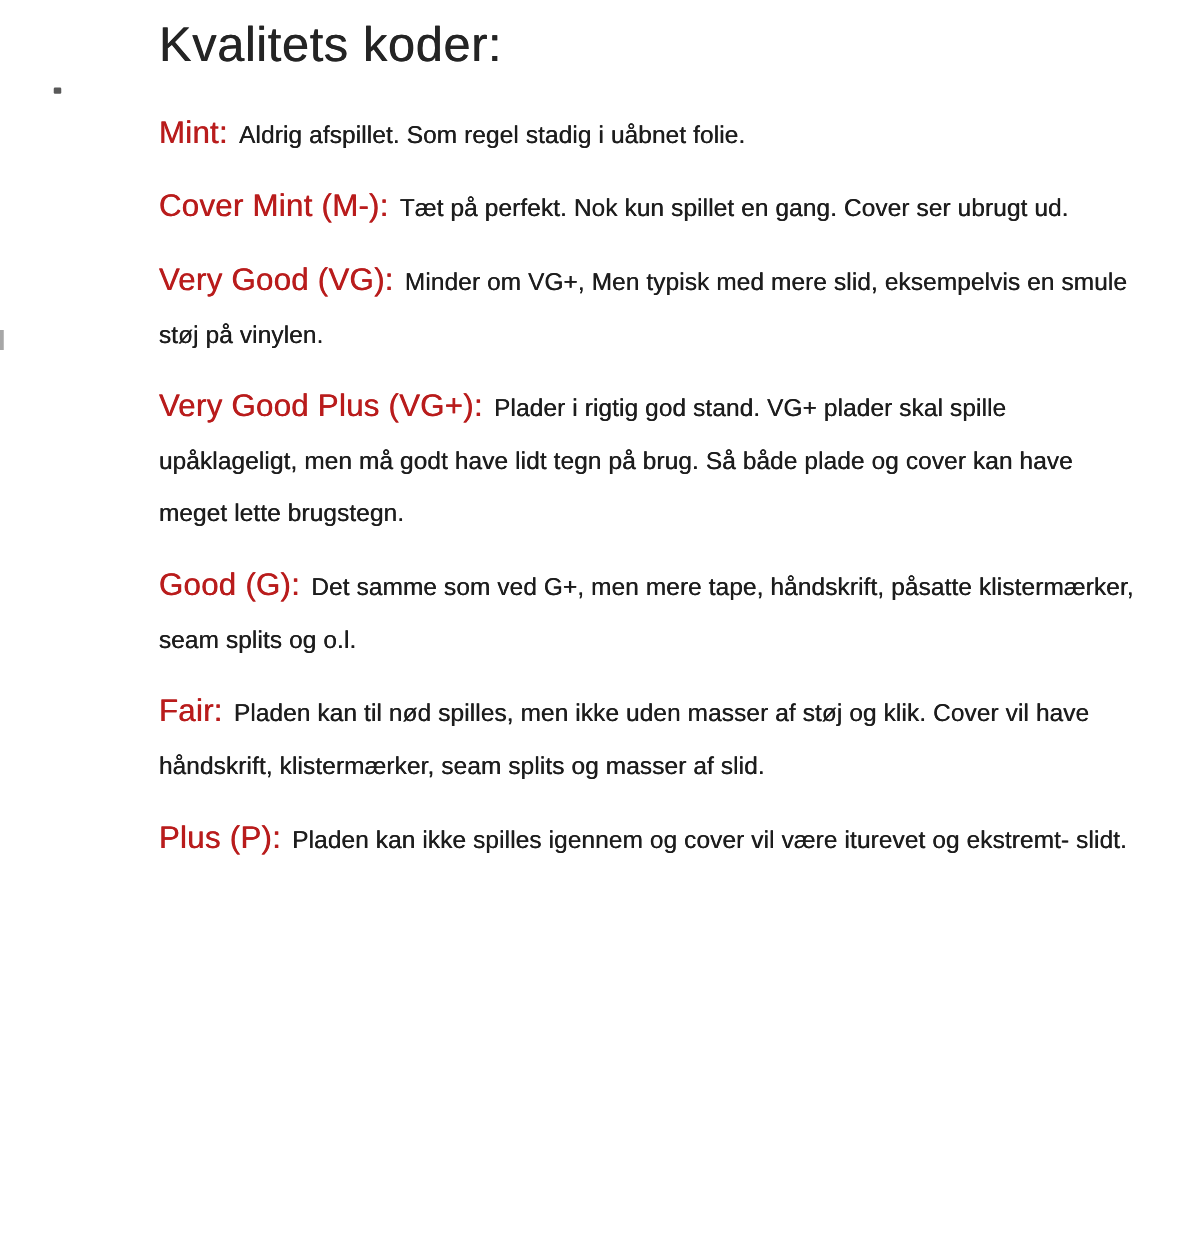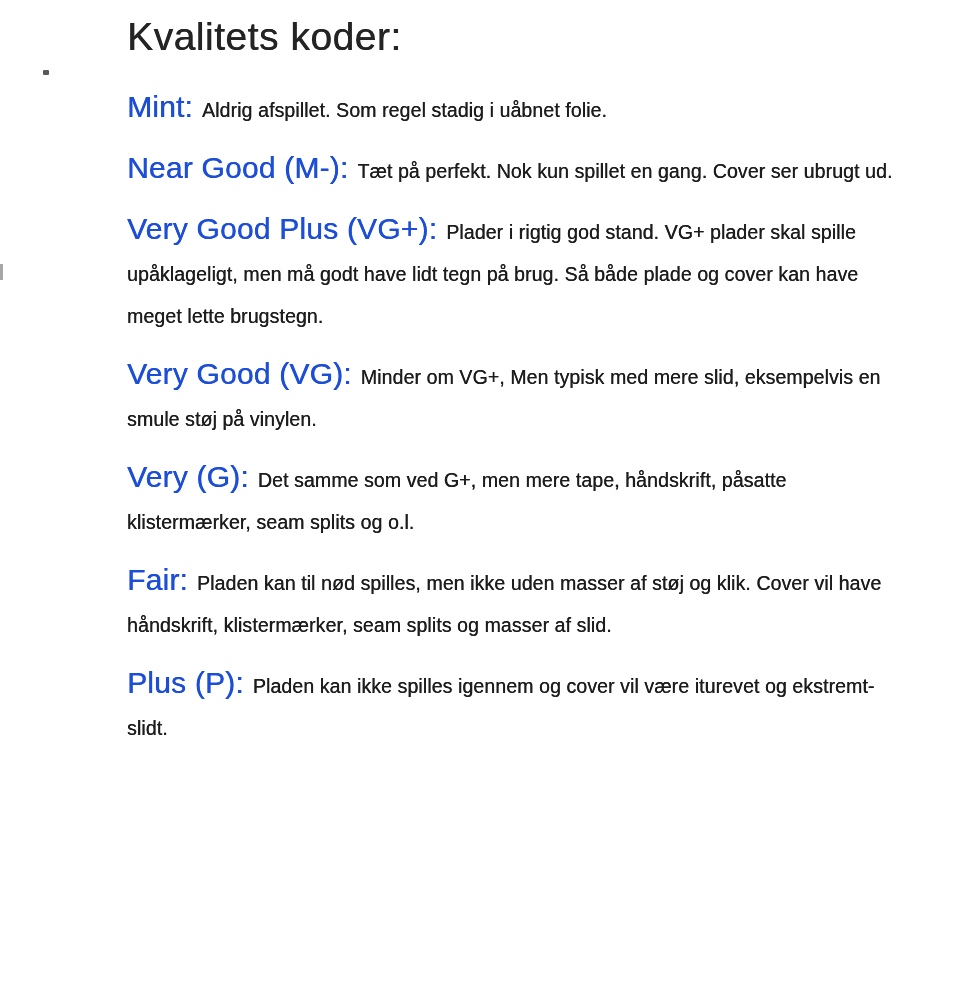--- a/index.html
+++ b/index.html
@@ -28,22 +28,22 @@
     margin: 0 0 24px 0;
     font-weight: 400;
     text-shadow: 0.4px 0 0 currentColor;
   }
   .entry {
     margin: 0 0 15px 0;
     line-height: 41px;
     max-width: 786px;
   }
   .term {
-    font-size: 30px;
-    color: #1d4ed8;
+    font-size: 25px;
+    color: #b91c1c;
     letter-spacing: 0.2px;
     text-shadow: 0.4px 0 0 currentColor;
   }
   .desc {
     font-size: 19.5px;
     color: #1d1d1d;
     letter-spacing: 0.1px;
     margin-left: 9px;
     text-shadow: 0.3px 0 0 currentColor;
     margin-top: 20px;
@@ -73,27 +73,27 @@
 
 <div class="page">
 
   <div class="artifact speck"></div>
   <div class="artifact edge-mark"></div>
 
   <h1 class="doc-title">Kvalitets koder:</h1>
 
   <p class="entry"><span class="term">Mint:</span><span class="desc">Aldrig afspillet. Som regel stadig i uåbnet folie.</span></p>
 
-  <p class="entry"><span class="term">Near Good (M-):</span><span class="desc">Tæt på perfekt. Nok kun spillet en gang. Cover ser ubrugt ud.</span></p>
+  <p class="entry"><span class="term">Cover Mint (M-):</span><span class="desc">Tæt på perfekt. Nok kun spillet en gang. Cover ser ubrugt ud.</span></p>
 
+
+  <p class="entry"><span class="term">Very Good (VG):</span><span class="desc">Minder om VG+, Men typisk med mere slid, eksempelvis en smule støj på vinylen.</span></p>
 
   <p class="entry"><span class="term">Very Good Plus (VG+):</span><span class="desc">Plader i rigtig god stand. VG+ plader skal spille upåklageligt, men må godt have lidt tegn på brug. Så både plade og cover kan have meget lette brugstegn.</span></p>
 
-  <p class="entry"><span class="term">Very Good (VG):</span><span class="desc">Minder om VG+, Men typisk med mere slid, eksempelvis en smule støj på vinylen.</span></p>
 
-
-  <p class="entry"><span class="term">Very (G):</span><span class="desc">Det samme som ved G+, men mere tape, håndskrift, påsatte klistermærker, seam splits og o.l.</span></p>
+  <p class="entry"><span class="term">Good (G):</span><span class="desc">Det samme som ved G+, men mere tape, håndskrift, påsatte klistermærker, seam splits og o.l.</span></p>
 
   <p class="entry"><span class="term">Fair:</span><span class="desc">Pladen kan til nød spilles, men ikke uden masser af støj og klik. Cover vil have håndskrift, klistermærker, seam splits og masser af slid.</span></p>
 
   <p class="entry"><span class="term">Plus (P):</span><span class="desc">Pladen kan ikke spilles igennem og cover vil være iturevet og ekstremt- slidt.</span></p>
 
 </div>
 
 </body></html>

